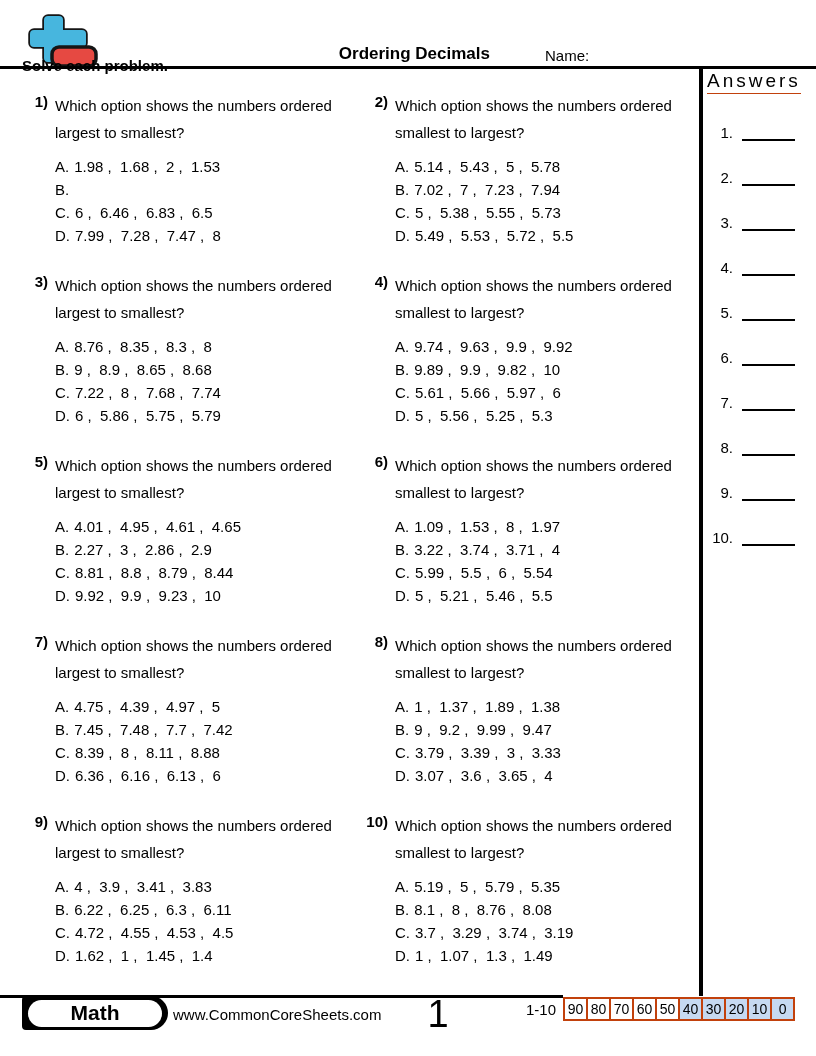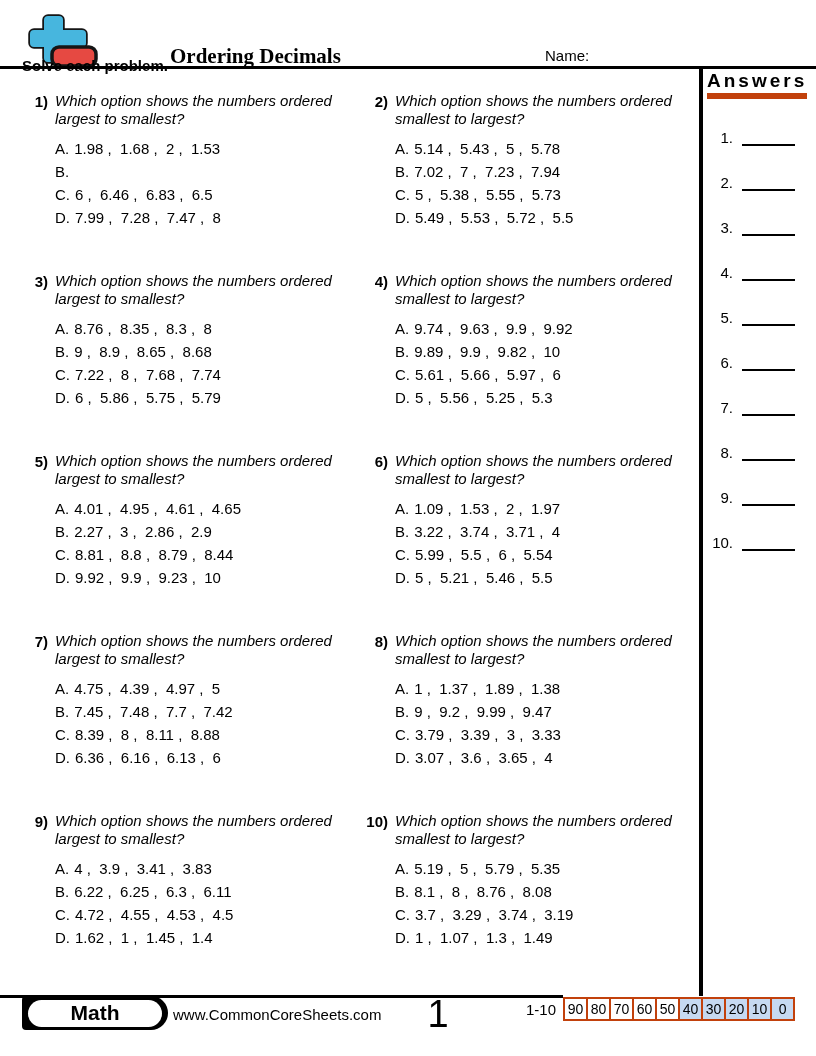--- a/index.html
+++ b/index.html
@@ -2,39 +2,39 @@
 <html style="--logo-blue: #47b6de; --logo-red: #e64942; --score-shade: #c6d9f1;"><head>
 <meta charset="utf-8">
 <style>
   * { margin:0; padding:0; box-sizing:border-box; }
   html,body { background:#fff; }
   body { width:816px; height:1056px; position:relative; font-family:"Liberation Sans", sans-serif; color:#000; overflow:hidden; }
   .page { position:absolute; inset:0; }
 
   
   .logo { position:absolute; left:26px; top:12px; }
-  .title { position:absolute; left:170px; top:44px; width:320px; text-align:left; font-size:21px; font-weight:bold;font-family:Liberation Serif, serif; }
+  .title { position:absolute; left:170px; top:44px; width:320px; text-align:right; font-size:17px; font-weight:bold; }
   .name-label { position:absolute; left:545px; top:47px; font-size:15px; }
   .header-line { position:absolute; left:0; top:66px; width:816px; height:3px; background:#000; }
   .instruction { position:absolute; left:22px; top:57px; font-size:15px; font-weight:bold; }
 
   
   .problems { position:absolute; left:22px; top:92px; width:676px; display:grid; grid-template-columns:340px 336px; grid-auto-rows:180px; }
   .problem { display:flex; align-items:flex-start; }
   .problem-number { flex:none; width:33px; padding-right:7px; text-align:right; font-weight:bold; font-size:15px; line-height:19px; }
-  .problem-question { font-size:15px; line-height:18px; width:300px;font-style:italic; }
+  .problem-question { font-size:15px; line-height:27px; width:300px; }
   .problem-options { margin-top:9px; }
   .option-row { display:flex; font-size:15px; line-height:23px; }
   .option-label { margin-right:5px; }
   .option-values { white-space:pre; }
 
   
   .answers-divider { position:absolute; left:699px; top:67px; height:929px; width:3px; border-left:2px solid #000; border-right:2px solid #000; }
   .answers-panel { position:absolute; left:707px; top:70px; width:104px; }
-  .answers-title { display:inline-block; font-size:19px; font-weight:bold; letter-spacing:3px; border-bottom:6px solid #c2410c; padding-bottom:1px; }
+  .answers-title { display:inline-block; font-size:19px; font-weight:normal; letter-spacing:3px; border-bottom:1px solid #c2410c; padding-bottom:1px; }
   .answer-rows { margin-top:9px; }
   .answer-row { height:45px; display:flex; align-items:flex-end; padding-bottom:7px; }
   .answer-num { width:26px; text-align:right; font-size:15px; margin-right:9px; }
   .answer-line { width:53px; border-bottom:2px solid #000; height:14px; }
 
   
   .footer-line { position:absolute; left:0; top:995px; width:563px; height:3px; background:#000; }
   .math-badge { position:absolute; left:22px; top:996px; width:146px; height:34px; background:#000; border-radius:4px 17px 17px 4px; display:flex; align-items:center; justify-content:center; }
   .math-badge-inner { width:134px; height:27px; background:#fff; border-radius:14px; display:flex; align-items:center; justify-content:center; font-size:21px; font-weight:bold; }
   .website { position:absolute; left:173px; top:1006px; font-size:15px; }
@@ -203,21 +203,21 @@
     </div>
   </div>
 
   <div class="problem">
     <div class="problem-number">6)</div>
     <div class="problem-body">
       <div class="problem-question">Which option shows the numbers ordered smallest to largest?</div>
       <div class="problem-options">
   <div class="option-row">
     <span class="option-label">A.</span>
-    <span class="option-values">1.09 ,  1.53 ,  2 ,  1.97</span>
+    <span class="option-values">1.09 ,  1.53 ,  8 ,  1.97</span>
   </div>
 
   <div class="option-row">
     <span class="option-label">B.</span>
     <span class="option-values">3.22 ,  3.74 ,  3.71 ,  4</span>
   </div>
 
   <div class="option-row">
     <span class="option-label">C.</span>
     <span class="option-values">5.99 ,  5.5 ,  6 ,  5.54</span>

